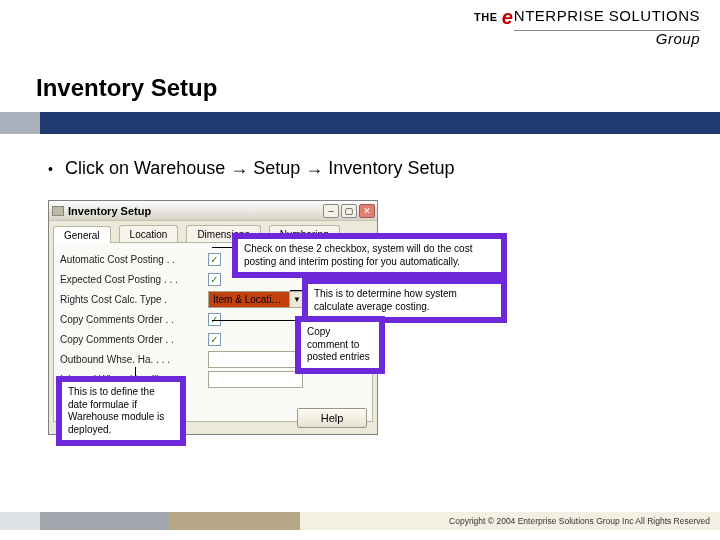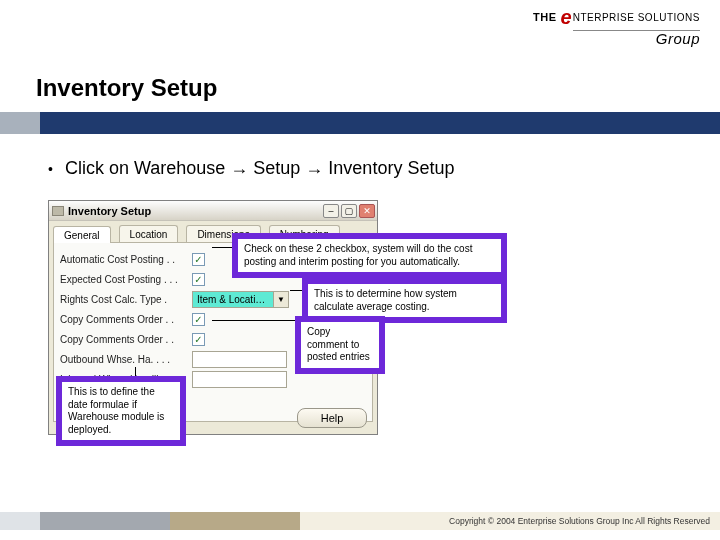--- a/index.html
+++ b/index.html
@@ -14,21 +14,21 @@
   .logo-area {
     position: absolute;
     top: 6px;
     right: 20px;
     text-align: right;
     font-size: 11px;
     color: #000;
   }
   .logo-line1 { font-weight: 600; font-size: 11px; letter-spacing: 0.5px; }
   .logo-e { color: #c00000; font-style: italic; font-size: 20px; font-weight: bold; vertical-align: -3px; margin: 0 1px; }
-  .logo-rest { font-size: 10px; letter-spacing: 0.5px; }
+  .logo-rest { font-size: 15px; letter-spacing: 0.5px; }
   .logo-group { font-style: italic; font-size: 15px; text-align: right; margin-top: -2px; letter-spacing: 0.5px; }
   .logo-rule { border-top: 1px solid #888; margin: 1px 0 1px 40px; }
 
   .slide-title {
     position: absolute;
     top: 74px;
     left: 36px;
     font-size: 24px;
     font-weight: bold;
     color: #000;
@@ -121,40 +121,40 @@
     background: #fafaf7;
     border: 1px solid #b8b4a3;
     margin: 0 4px 4px 4px;
     padding: 6px 6px 6px 6px;
     height: 180px;
   }
   .form-row {
     display: flex;
     align-items: center;
     height: 20px;
-    gap: 4px;
+    gap: 20px;
   }
   .form-label {
     width: 128px;
     font-size: 10px;
     white-space: nowrap;
     overflow: hidden;
     color: #222;
   }
   .chk {
     width: 13px; height: 13px;
     border: 1px solid #7a9ab5;
     background: #fff;
     display: flex; align-items: center; justify-content: center;
     font-size: 10px; color: #2a7a2a;
   }
   .dd {
     display: flex;
     border: 1px solid #a8a593;
-    background: #5eead4;
+    background: #c2410c;
     height: 17px;
     align-items: center;
   }
   .dd-text { padding: 0 4px; font-size: 10px; width: 80px; }
   .dd-btn {
     width: 15px; height: 15px;
     background: #ece9d8;
     border-left: 1px solid #a8a593;
     display: flex; align-items: center; justify-content: center;
     font-size: 8px;
@@ -168,21 +168,21 @@
   .help-btn {
     position: absolute;
     bottom: 6px;
     right: 10px;
     display: inline-flex;
     align-items: center;
     justify-content: center;
     width: 70px;
     height: 20px;
     border: 1px solid #9a978a;
-    border-radius: 8px;
+    border-radius: 2px;
     background: linear-gradient(#fdfaf2, #e6e2d2);
     font-size: 11px;
   }
 
   .callout {
     position: absolute;
     background: #fff;
     border: 6px solid #6d28d9;
     font-size: 10px;
     padding: 4px 6px;

